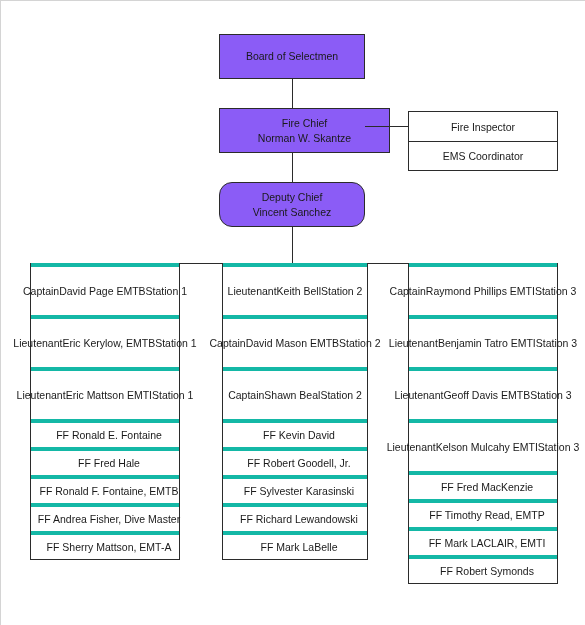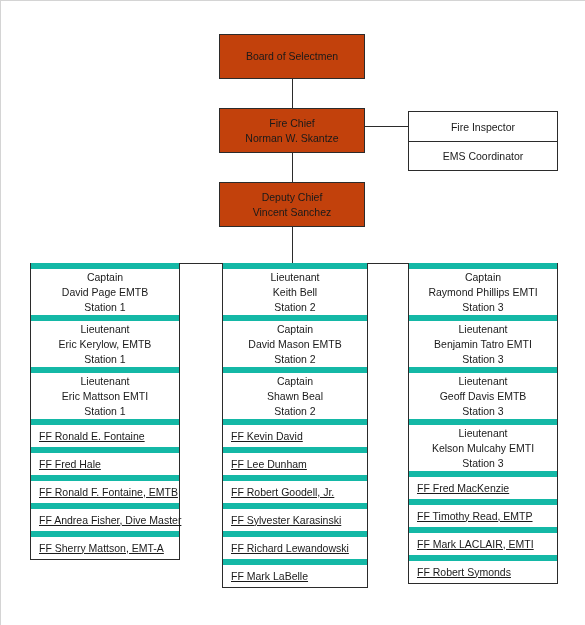--- a/index.html
+++ b/index.html
@@ -24,21 +24,21 @@
     border-left: 1px solid #d4d4d4;
     box-sizing: border-box;
     background: #ffffff;
   }
 
   
   .box {
     position: absolute;
     box-sizing: border-box;
     border: 1px solid #2b2b2b;
-    background: #c2410c;
+    background: #8b5cf6;
     display: flex;
     flex-direction: column;
     align-items: center;
     justify-content: center;
     text-align: center;
     font-size: 10.5px;
     line-height: 15px;
     color: #1a1a1a;
   }
   .box .line { display: block; white-space: nowrap; }
@@ -50,22 +50,22 @@
     background: #2b2b2b;
   }
   .conn-h {
     position: absolute;
     height: 1px;
     background: #2b2b2b;
   }
 
   
   #board-box   { left: 218px; top: 33px;  width: 146px; height: 45px; }
-  #chief-box   { left: 218px; top: 107px; width: 146px; height: 45px; }
-  #deputy-box  { left: 218px; top: 181px; width: 146px; height: 45px; }
+  #chief-box   { left: 218px; top: 107px; width: 171px; height: 45px; }
+  #deputy-box  { left: 218px; top: 181px; width: 146px; height: 45px; border-radius: 13px; }
 
   #staff-stack {
     position: absolute;
     left: 407px;
     top: 110px;
     width: 150px;
     height: 60px;
     border: 1px solid #2b2b2b;
     box-sizing: border-box;
     background: #ffffff;
@@ -97,39 +97,38 @@
     border: 1px solid #2b2b2b;
     border-top: none;
     background: #ffffff;
   }
   #col-1 { left: 29px;  width: 150px; }
   #col-2 { left: 221px; width: 146px; }
   #col-3 { left: 407px; width: 150px; }
 
   .cell {
     box-sizing: border-box;
-    border-top: 6px solid #14b8a6;
+    border-top: 4px solid #14b8a6;
     display: flex;
-    flex-direction: column;
+    flex-direction: row;
     justify-content: center;
     font-size: 10.5px;
     line-height: 15px;
     color: #1a1a1a;
   }
   .cell.rank {
     height: 52px;
     align-items: center;
     text-align: center;
   }
   .cell.ff {
     height: 28px;
-    align-items: flex-start;
+    align-items: center;
     text-align: left;
     padding-left: 8px;
-    text-decoration: underline;
   }
   .cell .line { display: block; white-space: nowrap; }
 
   
   #col-rail {
     position: absolute;
     left: 29px;
     top: 262px;
     width: 528px;
     height: 1px;
@@ -220,23 +219,20 @@
         </div>
         <div class="cell rank">
           <span class="line">Captain</span>
           <span class="line">Shawn Beal</span>
           <span class="line">Station 2</span>
         </div>
         <div class="cell ff">
           <span class="line">FF Kevin David</span>
         </div>
         <div class="cell ff">
-          <span class="line">FF Lee Dunham</span>
-        </div>
-        <div class="cell ff">
           <span class="line">FF Robert Goodell, Jr.</span>
         </div>
         <div class="cell ff">
           <span class="line">FF Sylvester Karasinski</span>
         </div>
         <div class="cell ff">
           <span class="line">FF Richard Lewandowski</span>
         </div>
         <div class="cell ff">
           <span class="line">FF Mark LaBelle</span>

